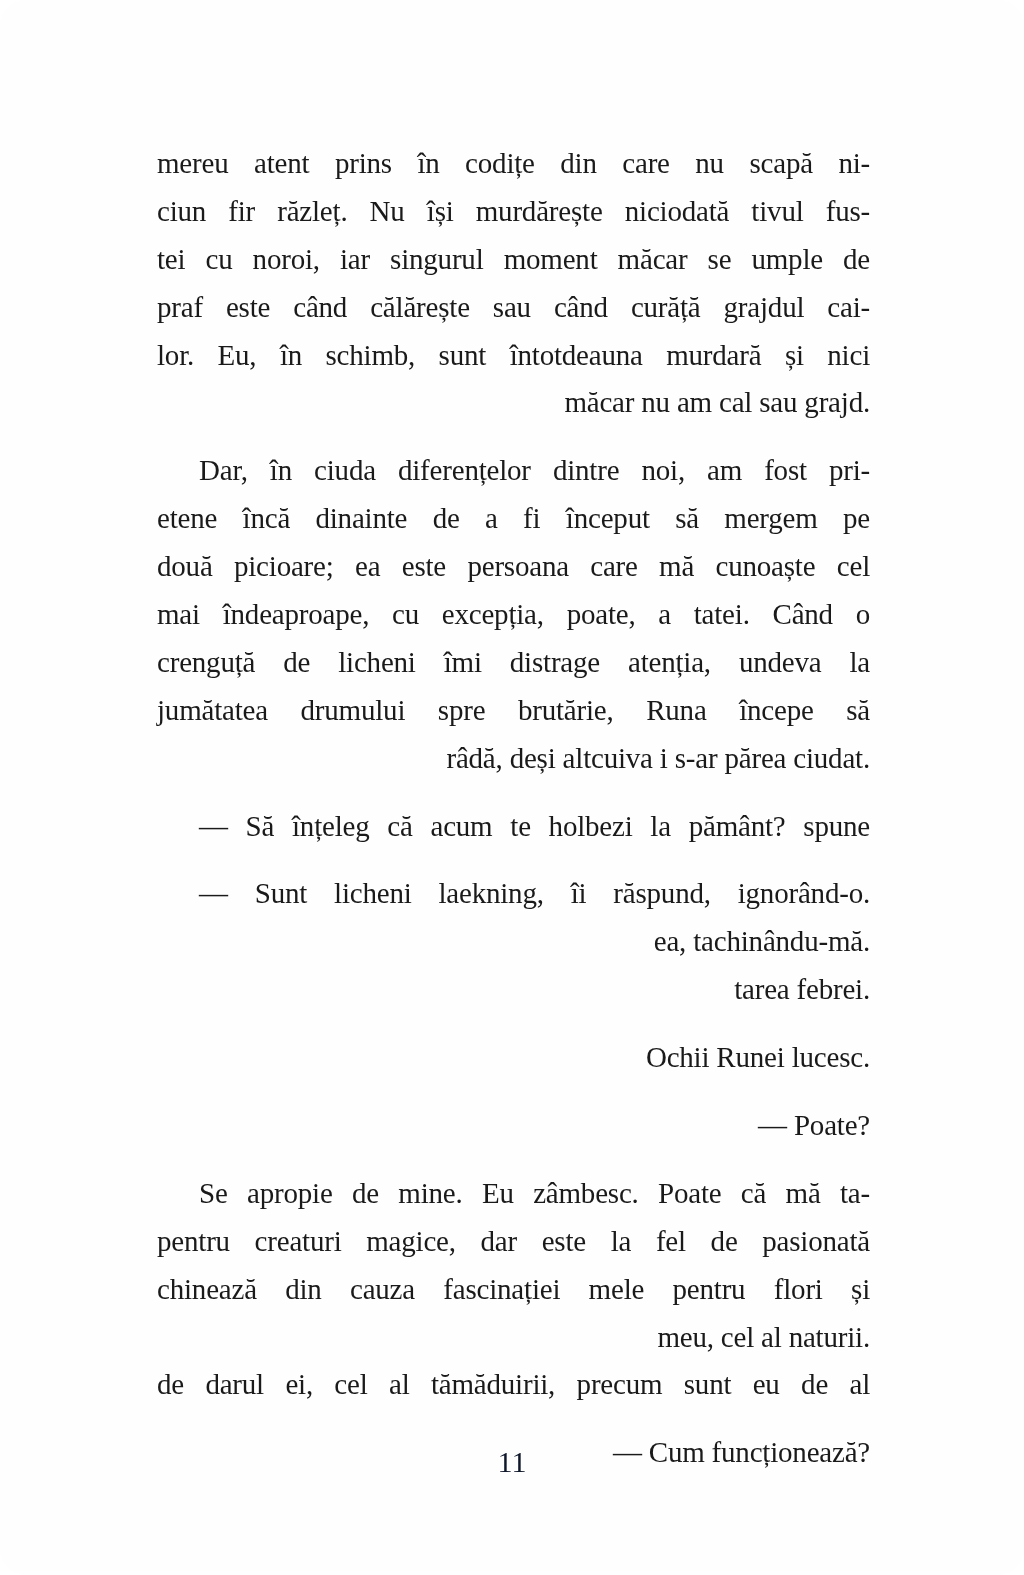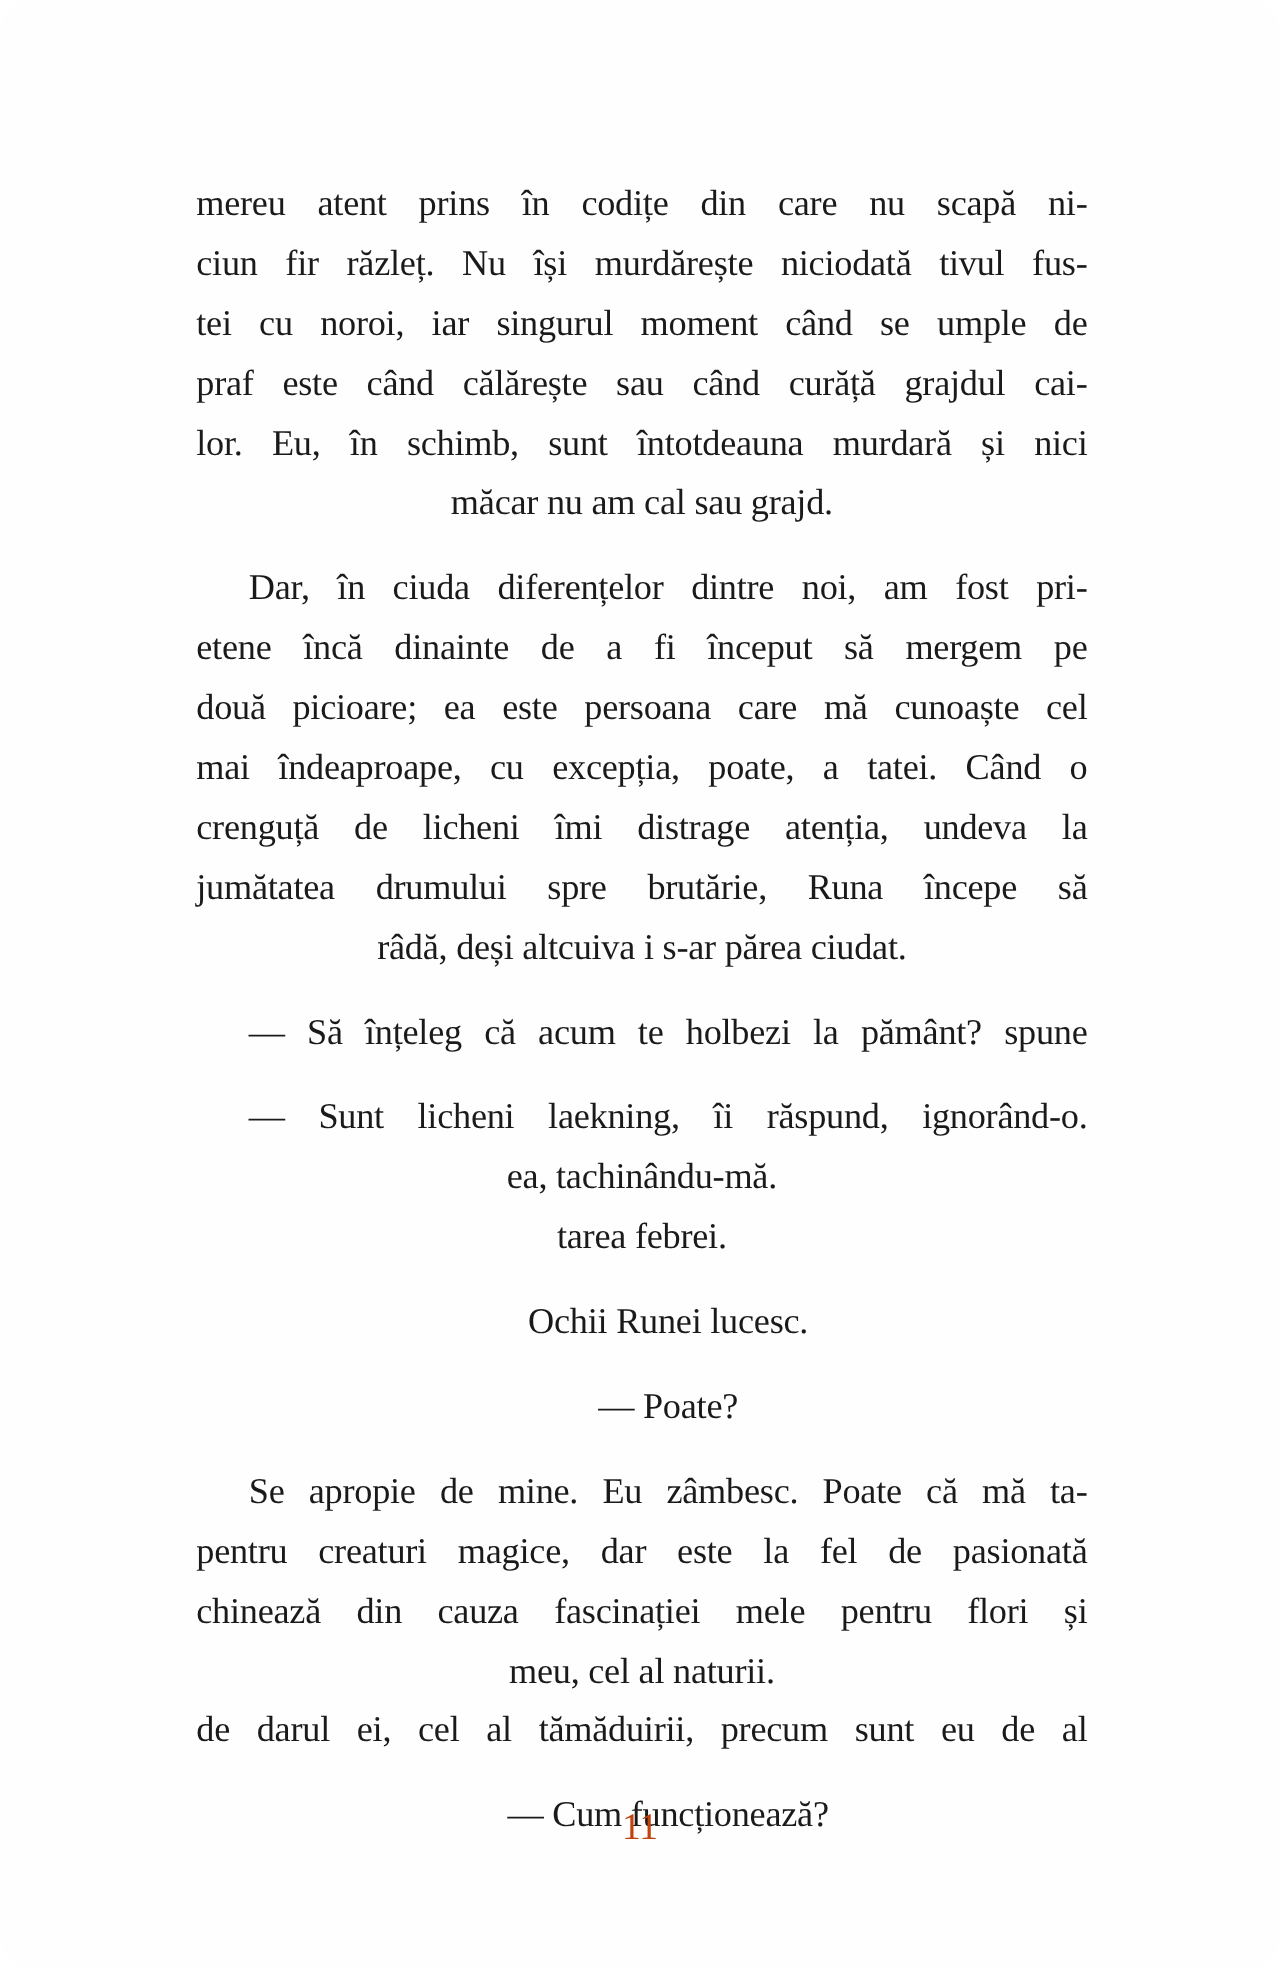--- a/index.html
+++ b/index.html
@@ -25,49 +25,49 @@
     top: 140px;
     width: 713px;
     font-size: 29px;
     line-height: 47.9px;
     letter-spacing: -0.2px;
     hyphens: none;
   }
   .ln {
     height: 47.9px;
     white-space: normal;
-    text-align: center;
+    text-align: right;
   }
   .ln.j {
     text-align: justify;
     text-align-last: justify;
   }
   .ln.ind {
     text-indent: 42px;
     margin-top: 20px;
   }
   .folio {
     position: absolute;
     left: 0;
     top: 1444px;
     width: 1024px;
     text-align: center;
     font-size: 30px;
     line-height: 36px;
-    color: #c2410c;
+    color: #0f172a;
   }
 </style>
 </head>
 <body>
 
 <div class="book-page">
   <div class="text-block">
     <div class="ln j">mereu atent prins în codițe din care nu scapă ni-</div>
     <div class="ln j">ciun fir răzleț. Nu își murdărește niciodată tivul fus-</div>
-    <div class="ln j">tei cu noroi, iar singurul moment când se umple de</div>
+    <div class="ln j">tei cu noroi, iar singurul moment măcar se umple de</div>
     <div class="ln j">praf este când călărește sau când curăță grajdul cai-</div>
     <div class="ln j">lor. Eu, în schimb, sunt întotdeauna murdară și nici</div>
     <div class="ln">măcar nu am cal sau grajd.</div>
     <div class="ln j ind">Dar, în ciuda diferențelor dintre noi, am fost pri-</div>
     <div class="ln j">etene încă dinainte de a fi început să mergem pe</div>
     <div class="ln j">două picioare; ea este persoana care mă cunoaște cel</div>
     <div class="ln j">mai îndeaproape, cu excepția, poate, a tatei. Când o</div>
     <div class="ln j">crenguță de licheni îmi distrage atenția, undeva la</div>
     <div class="ln j">jumătatea drumului spre brutărie, Runa începe să</div>
     <div class="ln">râdă, deși altcuiva i s-ar părea ciudat.</div>

